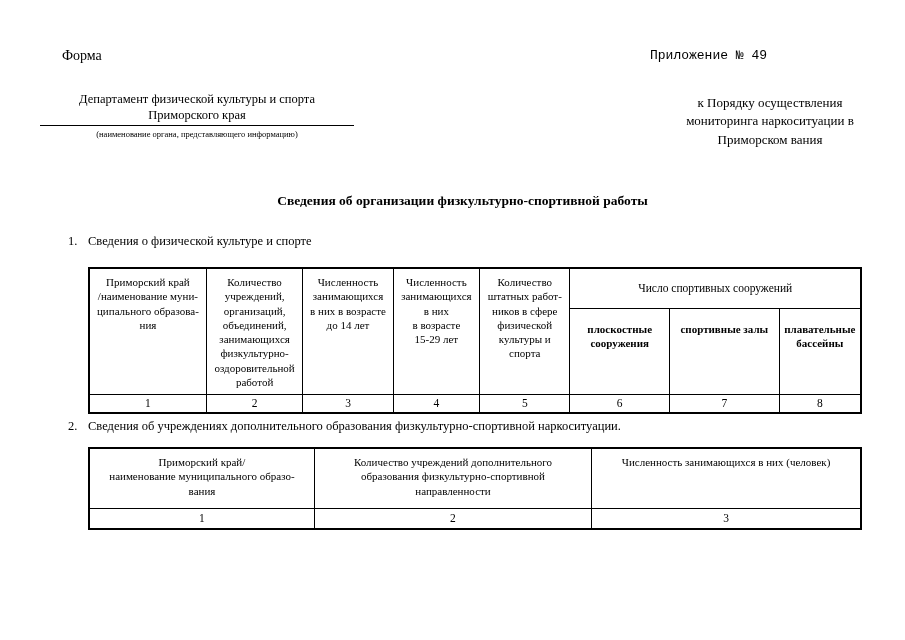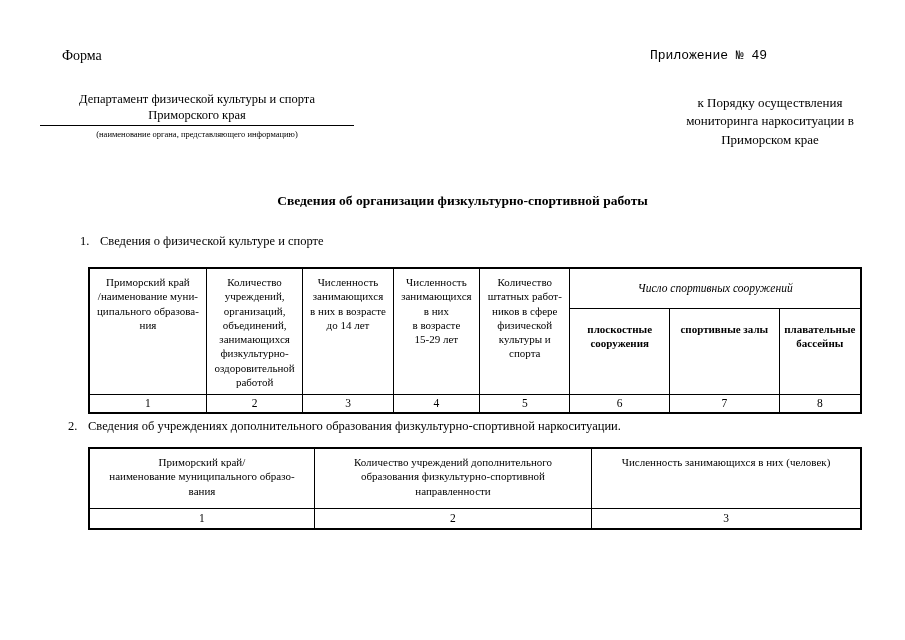--- a/index.html
+++ b/index.html
@@ -37,21 +37,21 @@
   }
   .doc-title {
     position: absolute; left: 0; top: 193px; width: 905px;
     text-align: center; font-weight: bold; font-size: 13.5px; padding-left: 20px;
   }
   .section {
     position: absolute; left: 68px;
     font-size: 12.5px;
   }
   .section .sec-num { display: inline-block; width: 20px; }
-  .section-1 { top: 234px; margin-left: 12px; }
+  .section-1 { top: 234px; }
   .section-2 { top: 419px; }
 
   table.grid {
     position: absolute; left: 88px;
     width: 774px;
     border-collapse: collapse;
     table-layout: fixed;
     border: 2px solid #000;
   }
   .t1 { top: 267px; }
@@ -59,21 +59,21 @@
   table.grid td {
     border: 1px solid #000;
     text-align: center;
     vertical-align: top;
     font-size: 11px;
     line-height: 1.3;
     padding: 6px 3px 2px 3px;
   }
   .t1 tr.group-row { height: 38px; }
   .t1 tr.sub-row { height: 86px; }
-  .t1 td.group-cell { vertical-align: middle; padding: 12px 3px; font-size: 11.5px; font-style: italic; }
+  .t1 td.group-cell { vertical-align: middle; padding: 12px 3px; font-size: 11.5px; }
   .t1 td.sub-cell { padding-top: 13px; font-weight: bold; }
   tr.num-row { height: 19px; }
   tr.num-row td {
     vertical-align: middle;
     padding: 0 2px;
     font-size: 11.5px;
     line-height: 1;
   }
   .t2 tr.hdr-row { height: 60px; }
   .t2 td { padding-top: 9px; font-size: 11.5px; }
@@ -85,21 +85,21 @@
 
 <div class="form-label">Форма</div>
 
 <div class="org-block pre">Департамент физической культуры и спорта
 Приморского края</div>
 <div class="org-caption">(наименование органа, представляющего информацию)</div>
 
 <div class="annex-number">Приложение № 49</div>
 <div class="annex-text pre">к Порядку осуществления
 мониторинга наркоситуации в
-Приморском крае</div>
+Приморском вания</div>
 
 <div class="doc-title">Сведения об организации физкультурно-спортивной работы</div>
 
 <div class="section section-1">
   <span class="sec-num">1.</span><span>Сведения о физической культуре и спорте</span>
 </div>
 
 <table class="grid t1">
   <colgroup>
     <col style="width:15.2%">

